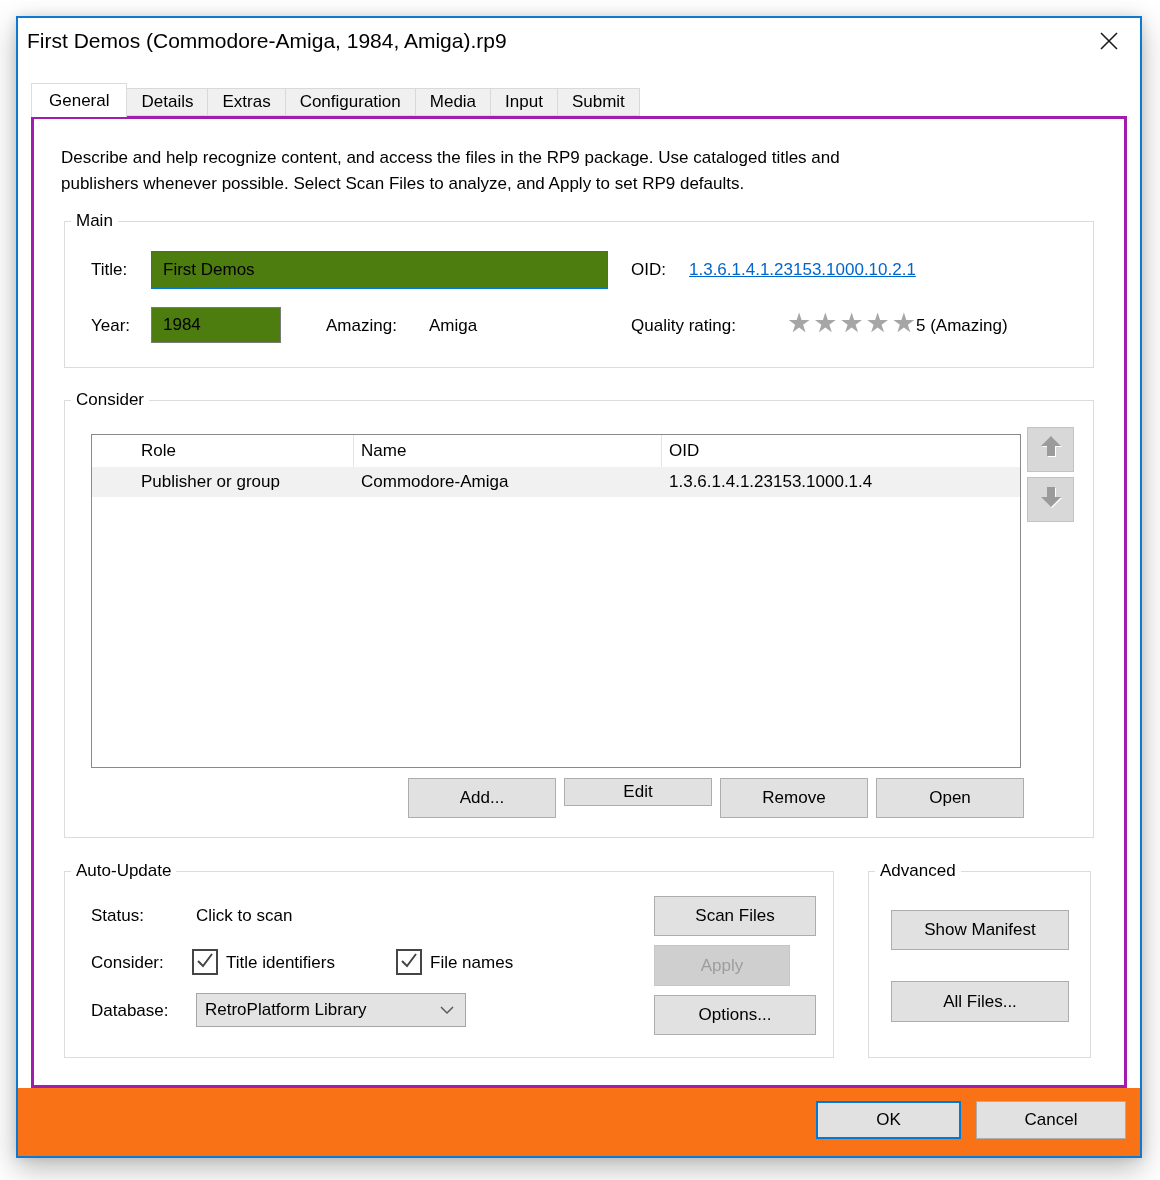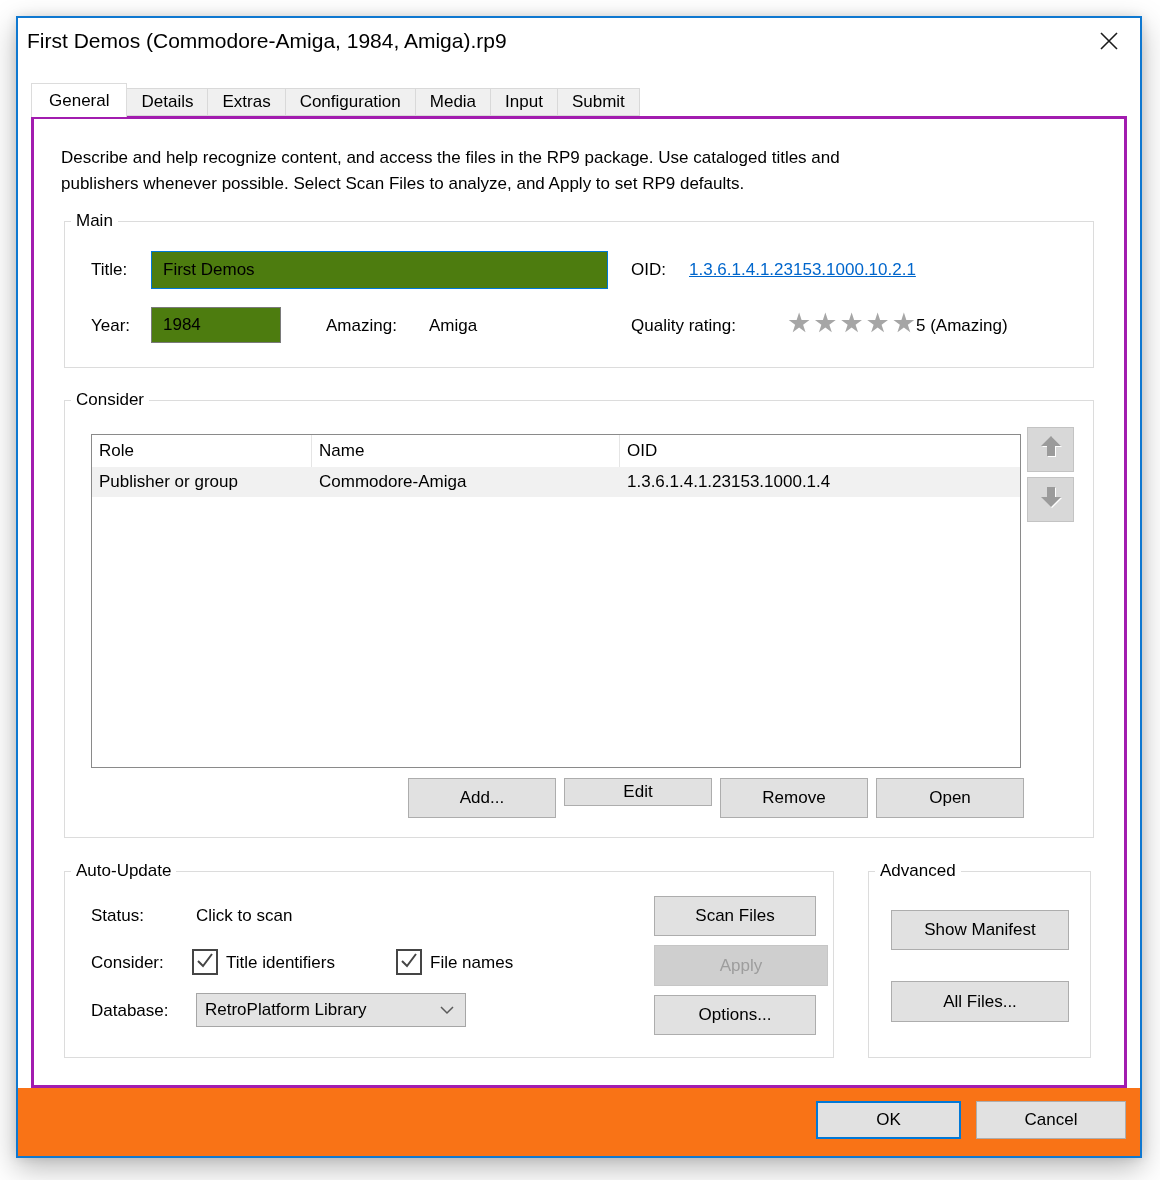--- a/index.html
+++ b/index.html
@@ -50,21 +50,21 @@
 
   .stars { color: #a6a6a6; font-size: 27px; letter-spacing: 2px; line-height: 27px; }
 
   
   .listview { position: absolute; left: 26px; top: 33px; width: 930px; height: 334px; border: 1px solid #8a8a8a; background: #fff; }
   .lv-header { display: flex; height: 32px; background: #fff; }
   .lv-hcell { display: flex; align-items: center; padding-left: 7px; border-right: 1px solid #e5e5e5; }
   .lv-hcell:last-child { border-right: none; }
   .lv-row { display: flex; height: 30px; background: #f1f1f1; }
   .lv-cell { display: flex; align-items: center; padding-left: 7px; overflow: hidden; white-space: nowrap; }
-  .c-role { width: 220px; } .c-name { width: 308px; } .c-oid { flex: 1; }
+  .c-role { width: 220px; margin-left: 42px; } .c-name { width: 308px; } .c-oid { flex: 1; }
 
   .btn {
     position: absolute; background: #e1e1e1; border: 1px solid #adadad;
     display: flex; align-items: center; justify-content: center;
     font-family: Liberation Sans, sans-serif; font-size: 17px; color: #000; cursor: pointer;
   }
   .btn-default { border: 2px solid #0078d7; }
   .btn-disabled { background: #cfcfcf; border: 1px solid #c6c6c6; color: #9d9d9d; cursor: default; }
 
   .updown { position: absolute; left: 962px; width: 47px; height: 45px; background: #d8d8d8; border: 1px solid #c3c3c3; display: flex; align-items: center; justify-content: center; cursor: pointer; }
@@ -220,21 +220,21 @@
       <div class="combobox">
         <span class="cb-text">RetroPlatform Library</span>
         <span>
           <svg width="16" height="10" viewBox="0 0 16 10">
               <polyline points="2,2 8,8 14,2" fill="none" stroke="#5a5a5a" stroke-width="1.5"></polyline>
             </svg>
         </span>
       </div>
 
       <button class="btn" style="left:589px; top:24px; width:162px; height:40px;">Scan Files</button>
-      <button class="btn btn-disabled" style="left:589px; top:73px; width:174px; height:41px;">Apply</button>
+      <button class="btn btn-disabled" style="left:589px; top:73px; width:136px; height:41px;">Apply</button>
       <button class="btn" style="left:589px; top:123px; width:162px; height:40px;">Options...</button>
     </div>
 
     <div class="group g-advanced">
       <span class="group-label">Advanced</span>
       <button class="btn" style="left:22px; top:38px; width:178px; height:40px;">Show Manifest</button>
       <button class="btn" style="left:22px; top:109px; width:178px; height:41px;">All Files...</button>
     </div>
 
   </div>

